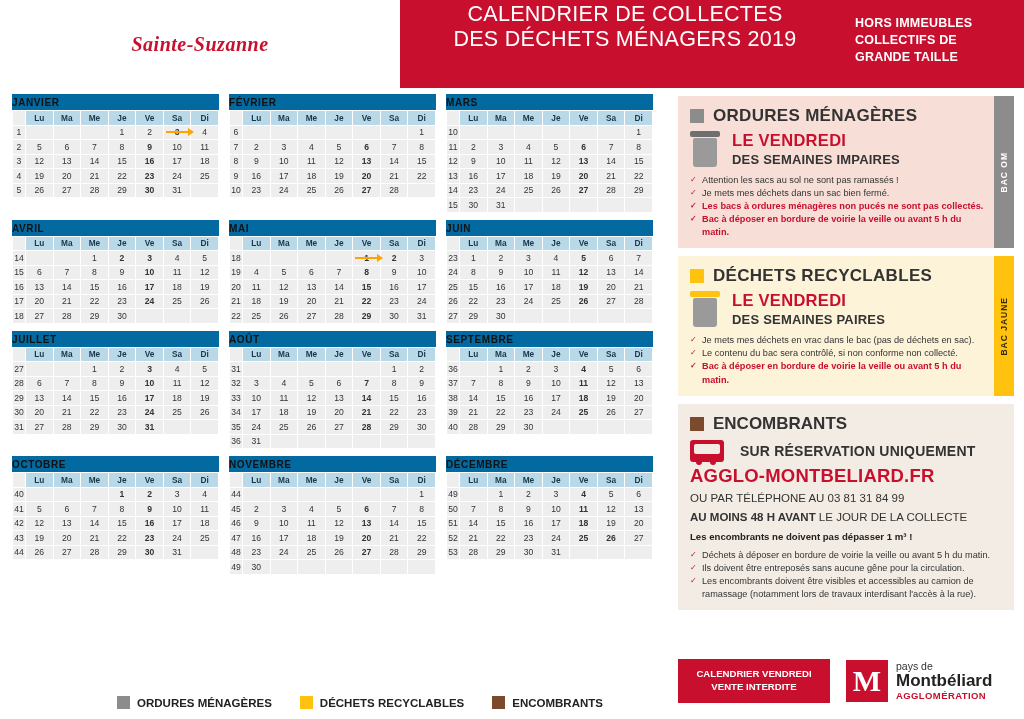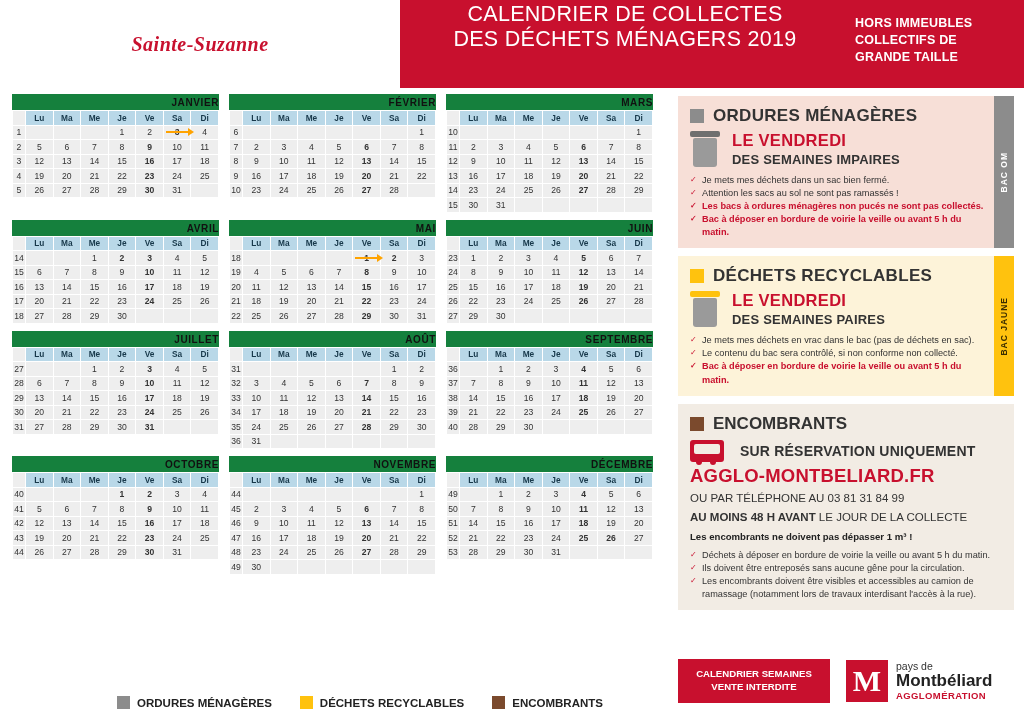--- a/index.html
+++ b/index.html
@@ -38,21 +38,21 @@
   }
   
   .content { position:relative; width:1024px; height:631px; }
   .cal-area { position:absolute; left:12px; top:6px; width:650px; }
   .side-area { position:absolute; left:678px; top:8px; width:336px; }
 
   
   .quarter { display:flex; gap:10px; margin-bottom:7px; }
   .month { width:207px; }
   .month-name {
-    background:#15803d; color:#111; text-align:right;
+    background:#0369a1; color:#111; text-align:left;
     font-weight:bold; font-size:10px; letter-spacing:0.6px;
     padding:3px 0 2px; text-transform:uppercase;
   }
   table.cal { border-collapse:collapse; width:100%; table-layout:fixed; }
   table.cal td, table.cal th {
     height:14.5px; text-align:center; font-size:8.6px;
     border:1px solid #ffffff; padding:0;
   }
   table.cal th {
     background:#b9d8e8; color:#17384a; font-weight:bold; font-size:8.3px;
@@ -1208,22 +1208,22 @@
           <span class="bin grey">
               <span class="lid"></span>
               <span class="body"></span>
             </span>
           <span class="mid-text">
             <span class="big">LE VENDREDI</span>
             <div class="sub">DES SEMAINES IMPAIRES</div>
           </span>
         </div>
         <ul class="bullets" id="om-bullets">
+            <li>Attention les sacs au sol ne sont pas ramassés !</li>
             <li>Je mets mes déchets dans un sac bien fermé.</li>
-            <li>Attention les sacs au sol ne sont pas ramassés !</li>
             <li class="red">Les bacs à ordures ménagères non pucés ne sont pas collectés.</li>
             <li class="red">Bac à déposer en bordure de voirie la veille ou avant 5 h du matin.</li>
           </ul>
       </div>
     </div>
 
     <div class="panel dr-panel">
       <div class="tab yellow">
           <span>BAC JAUNE</span>
         </div>
@@ -1270,21 +1270,21 @@
             <li>Déchets à déposer en bordure de voirie la veille ou avant 5 h du matin.</li>
             <li>Ils doivent être entreposés sans aucune gêne pour la circulation.</li>
             <li>Les encombrants doivent être visibles et accessibles au camion de ramassage (notamment lors de travaux interdisant l'accès à la rue).</li>
           </ul>
       </div>
     </div>
   </div>
 
   <div class="footer">
     <div class="gratuit">
-      <div>CALENDRIER SEMAINES</div>
+      <div>CALENDRIER VENDREDI</div>
       <div>VENTE INTERDITE</div>
     </div>
     <div class="logo">
       <div class="logo-m">M</div>
       <div class="logo-text">
         <div class="l1">pays de</div>
         <div class="l2">Montbéliard</div>
         <div class="l3">AGGLOMÉRATION</div>
       </div>
     </div>

